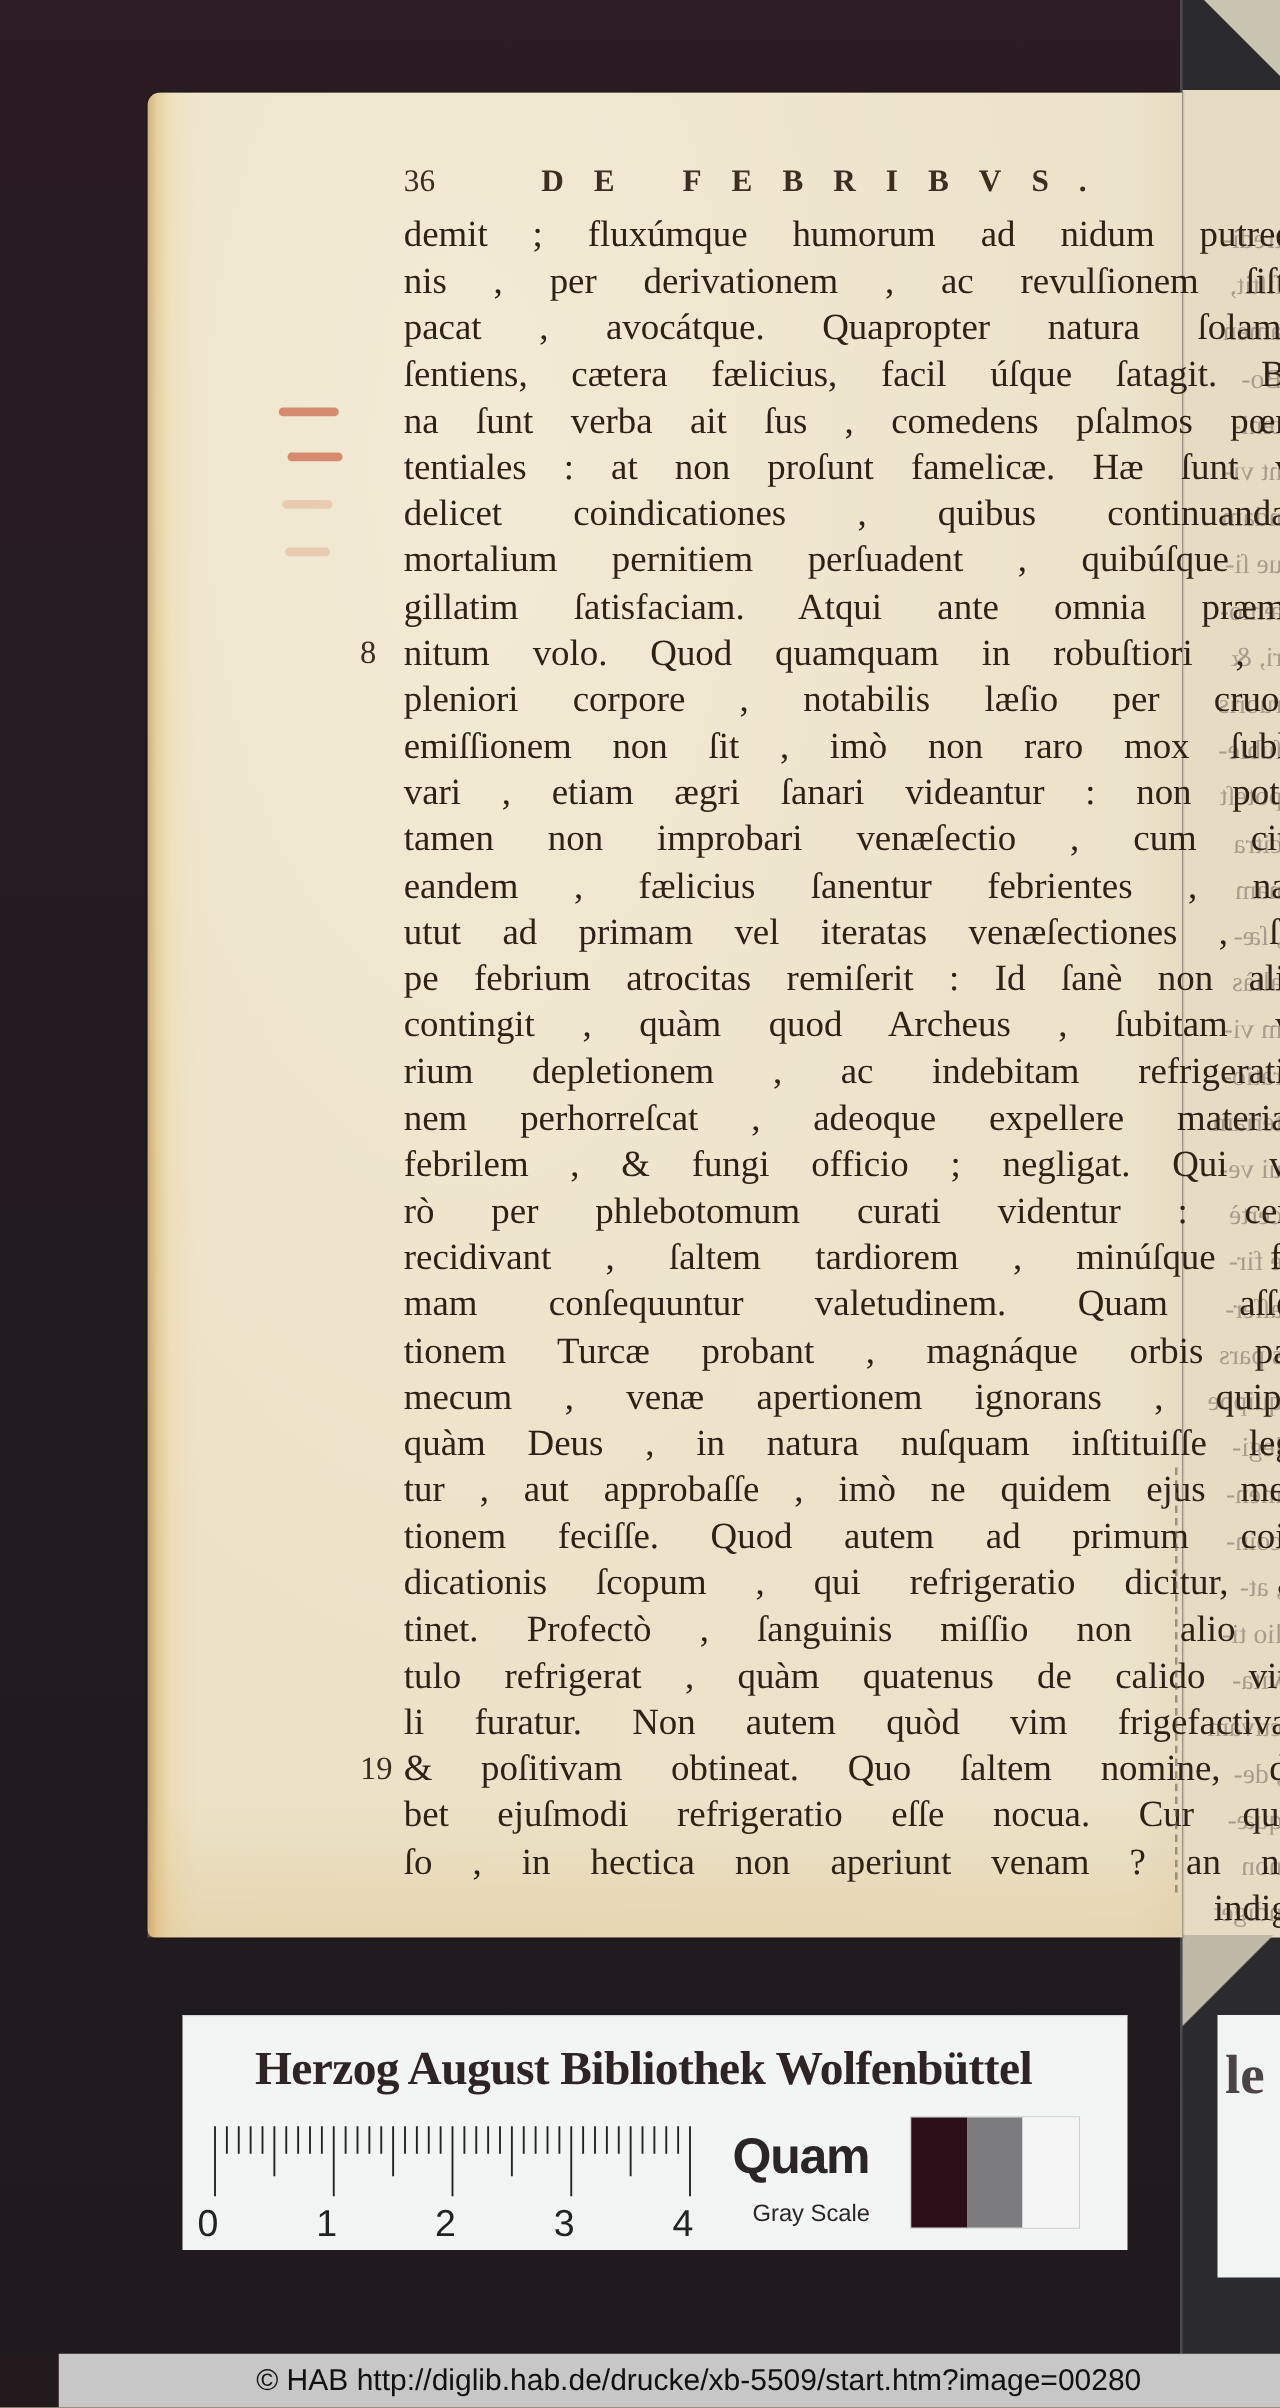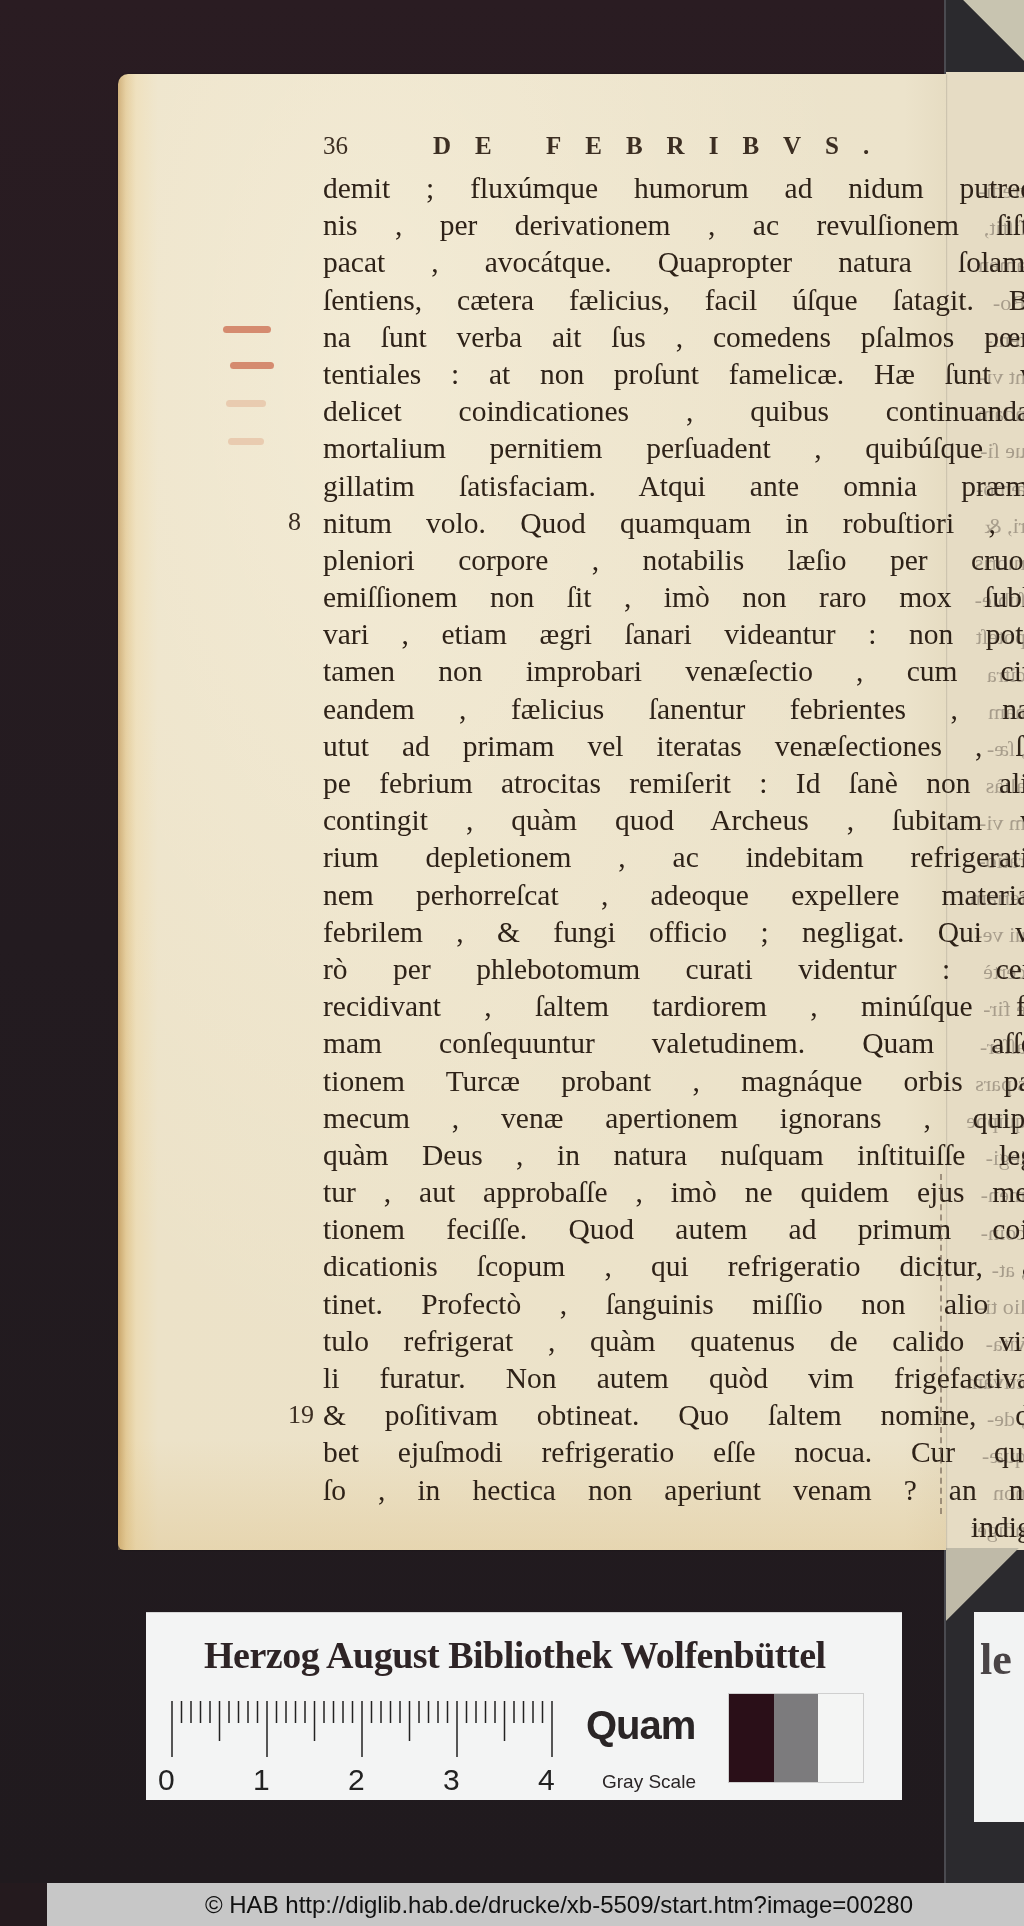--- a/index.html
+++ b/index.html
@@ -102,21 +102,21 @@
     position: absolute; left: 12px; top: 150px; width: 400px; height: 36px;
     font-family: "Liberation Sans", sans-serif; font-size: 30px; color: #222;
   }
   .ruler-nums span { position: absolute; top: 0; }
   .kodak {
     position: absolute; left: 440px; top: 90px;
     font-family: "Liberation Sans", sans-serif; font-weight: bold;
     font-size: 40px; color: #2a2526; letter-spacing: -1px;
   }
   .grayscale-label {
-    position: absolute; left: 456px; top: 158px;
+    position: absolute; left: 456px; top: 148px;
     font-family: "Liberation Sans", sans-serif;
     font-size: 19px; color: #2a2526;
   }
   .swatches {
     position: absolute; left: 582px; top: 80px; width: 136px; height: 90px;
     border: 1px solid #cfcfcf;
     display: flex;
   }
   .swatches div { flex: 1; height: 100%; }
   .footer {

